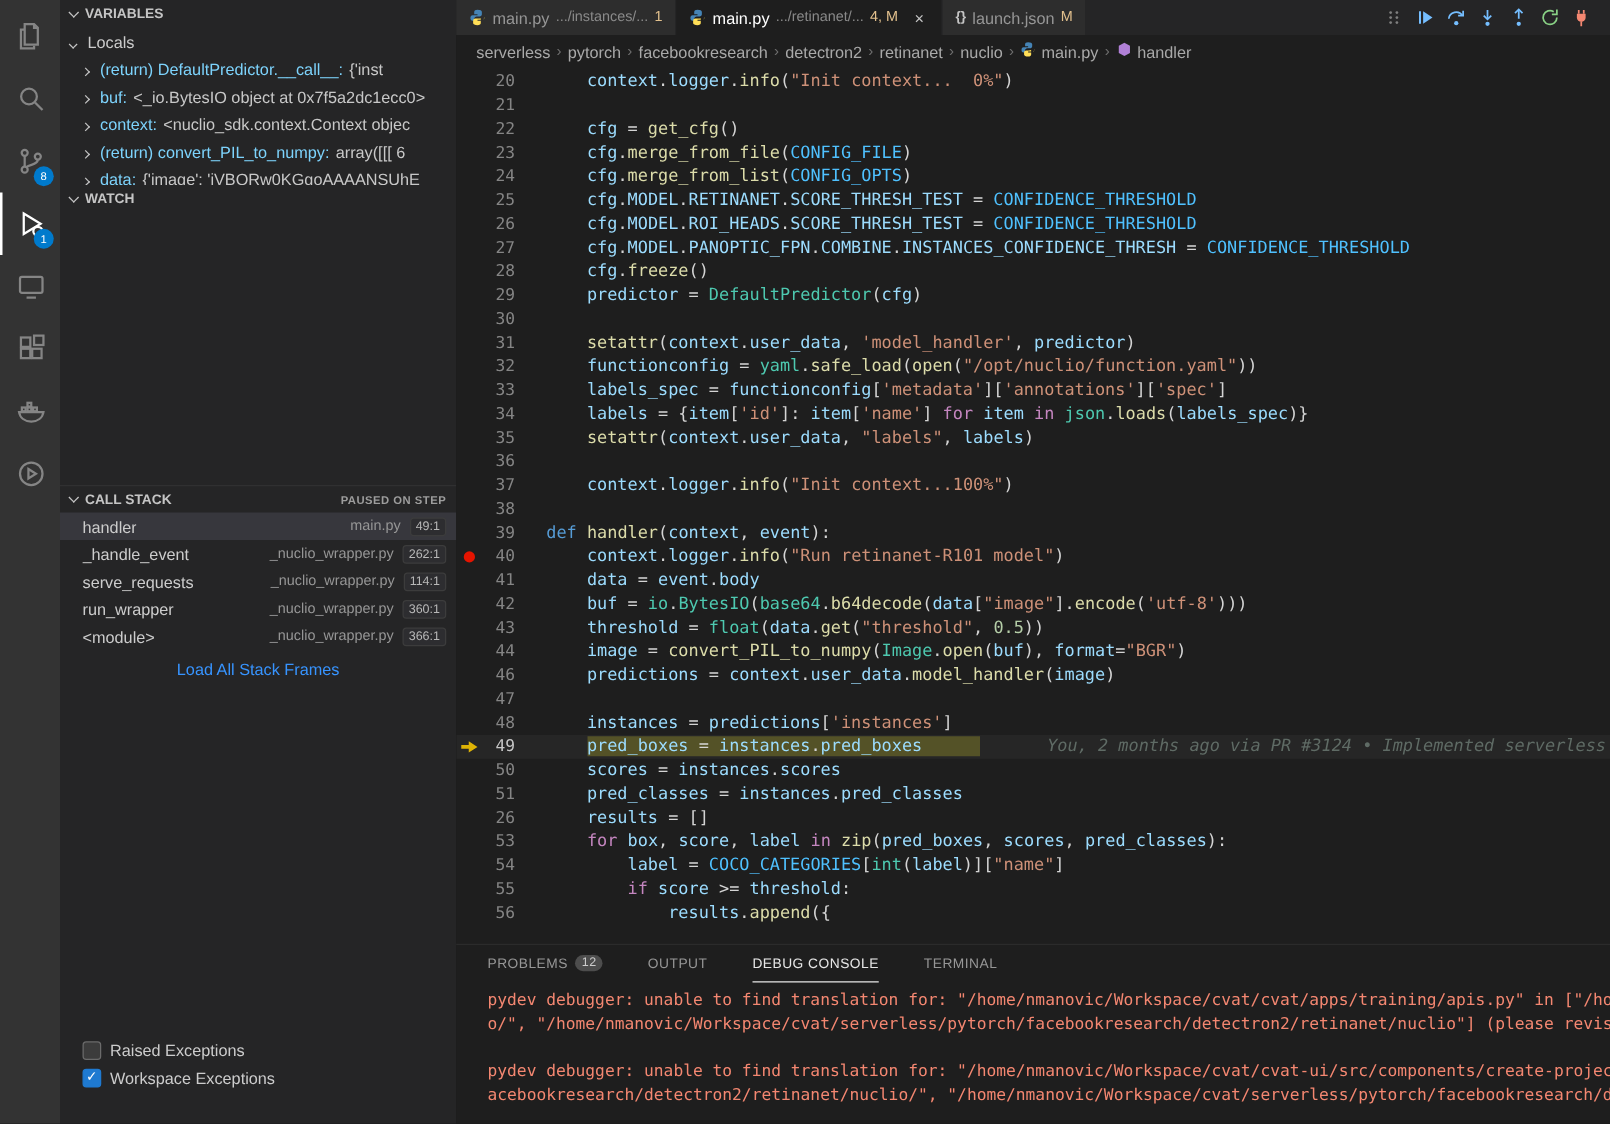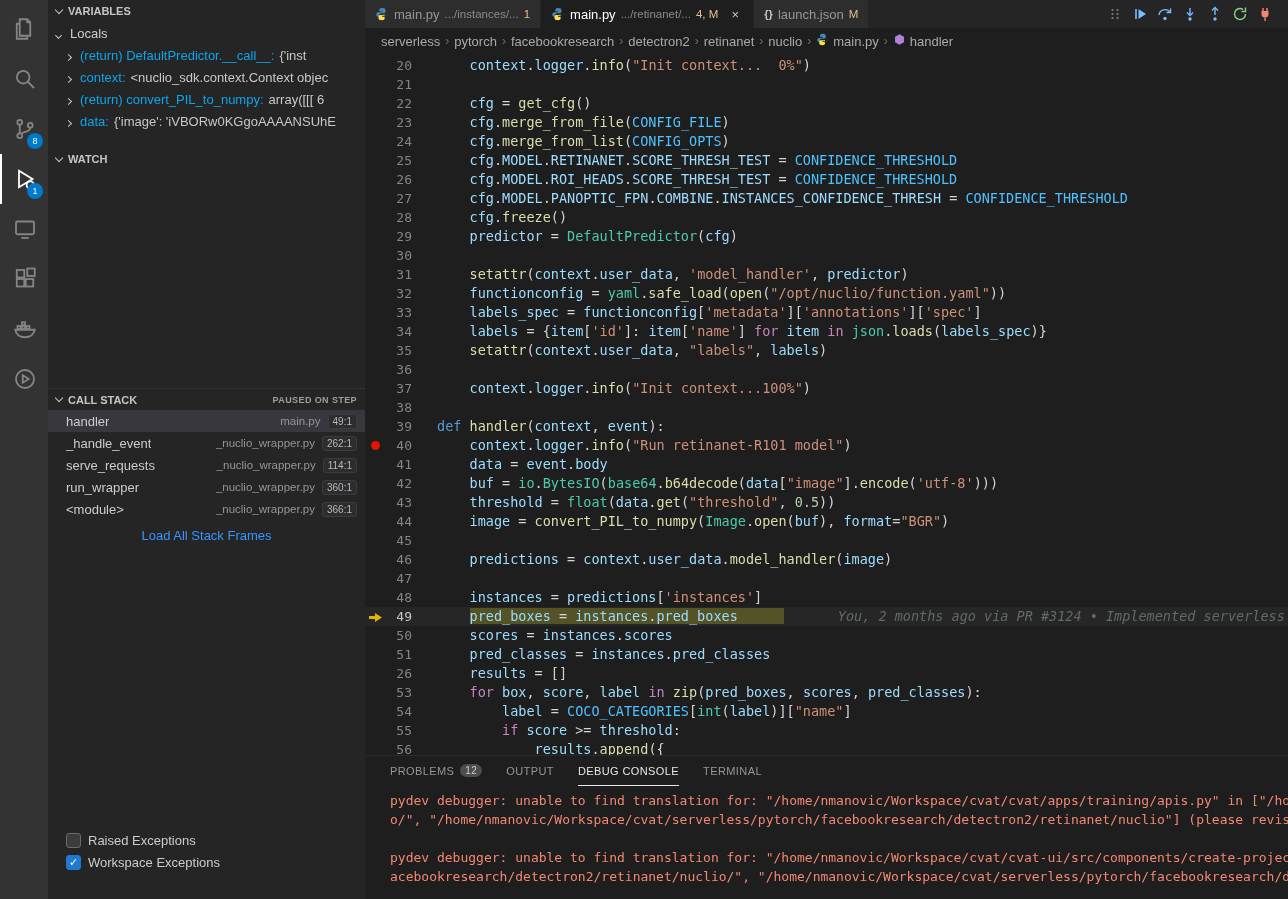--- a/index.html
+++ b/index.html
@@ -24,21 +24,21 @@
   .sb-gear{font-size:14px;color:#c5c5c5;cursor:pointer;}
   .sb-more{font-size:14px;color:#c5c5c5;cursor:pointer;letter-spacing:1px;}
   .section-header{height:22px;flex:none;display:flex;align-items:center;gap:6px;padding:0 8px;font-size:11px;font-weight:bold;color:#c5c5c5;cursor:pointer;}
   .section-header .chevron{border-color:#c5c5c5;}
   .sec-status{margin-left:auto;font-size:9px;font-weight:bold;color:#9d9d9d;letter-spacing:.4px;}
   #variables-section{height:148px;flex:none;overflow:hidden;}
   .tree-row{height:22px;display:flex;align-items:center;padding-left:18px;font-size:13px;white-space:nowrap;overflow:hidden;cursor:pointer;}
   .twisty{width:10px;flex:none;margin-right:4px;color:#c5c5c5;}
   .tw{width:5px;height:5px;border-right:1.2px solid #c5c5c5;border-bottom:1.2px solid #c5c5c5;display:inline-block;transform:rotate(-45deg);}
   .tw.open{transform:rotate(45deg);}
-  .var-name{color:#0ea5e9;margin-right:5px;}
+  .var-name{color:#7dd3fc;margin-right:5px;}
   .var-value{color:#c8c8c8;}
   #watch-section{height:240px;flex:none;overflow:hidden;}
   #callstack-section{flex:1;overflow:hidden;display:flex;flex-direction:column;}
   .frame-row{height:22px;flex:none;display:flex;align-items:center;padding:0 8px 0 18px;font-size:13px;cursor:pointer;}
   .frame-row.selected{background:#37373d;}
   .frame-fn{color:#cccccc;white-space:nowrap;overflow:hidden;}
   .frame-file{margin-left:auto;color:#969696;font-size:11.5px;padding-right:7px;white-space:nowrap;}
   .frame-pos{background:#2d2d30;border:1px solid #3c3c3c;color:#b8b8b8;font-size:10px;border-radius:3px;padding:1px 4px;flex:none;}
   .load-frames{margin:8px auto 0;font-size:13px;color:#3794ff;cursor:pointer;}
   #breakpoints-section{flex:none;height:70px;overflow:hidden;}
@@ -71,21 +71,21 @@
   .bp-dot{position:absolute;left:6px;top:5px;width:9px;height:9px;border-radius:50%;background:#e51400;}
   .cur-arrow{position:absolute;left:3px;top:3px;}
   .lnum{width:24px;flex:none;text-align:right;color:#858585;font-size:13px;}
   .lnum.cur{color:#c6c6c6;}
   .lgap{width:25px;flex:none;}
   .cur-stmt{background:rgba(206,198,43,0.28);padding-right:46px;}
   .blame{color:#5f6b65;font-style:italic;margin-left:54px;}
 
   
   #panel{height:144px;flex:none;border-top:1px solid #2b2b2b;display:flex;flex-direction:column;overflow:hidden;}
-  #panel-tabs{height:30px;flex:none;display:flex;align-items:center;gap:24px;padding-left:25px;}
+  #panel-tabs{height:30px;flex:none;display:flex;align-items:center;gap:36px;padding-left:25px;}
   .ptab{font-size:11px;letter-spacing:.4px;color:#969696;height:100%;display:flex;align-items:center;gap:6px;cursor:pointer;border-bottom:1px solid transparent;}
   .ptab.active{color:#e7e7e7;border-bottom:1px solid #e7e7e7;}
   .ptab-badge{background:#4d4d4d;color:#cccccc;font-size:10px;border-radius:8px;padding:1px 5px;}
   #console{flex:1;overflow:hidden;padding:5px 0 0 25px;}
   .console-line{font-family:"DejaVu Sans Mono",monospace;font-size:13px;line-height:19px;color:#f48771;white-space:pre;overflow:hidden;}
   .console-blank{height:19px;}
 </style>
 </head>
 <body>
 
@@ -178,20 +178,25 @@
       </div>
       <div class="tree-row" style="padding-left:8px;">
         <span class="twisty"><span class="tw open"></span></span>
         <span>Locals</span>
       </div>
       <div id="var-list">
           <div class="tree-row">
             <span class="twisty"><span class="tw"></span></span>
             <span class="var-name">(return) DefaultPredictor.__call__:</span>
             <span class="var-value">{'inst</span>
+          </div>
+          <div class="tree-row">
+            <span class="twisty"><span class="tw"></span></span>
+            <span class="var-name">buf:</span>
+            <span class="var-value">&lt;_io.BytesIO object at 0x7f5a2dc1ecc0&gt;</span>
           </div>
           <div class="tree-row">
             <span class="twisty"><span class="tw"></span></span>
             <span class="var-name">context:</span>
             <span class="var-value">&lt;nuclio_sdk.context.Context objec</span>
           </div>
           <div class="tree-row">
             <span class="twisty"><span class="tw"></span></span>
             <span class="var-name">(return) convert_PIL_to_numpy:</span>
             <span class="var-value">array([[[ 6</span>
@@ -407,21 +412,20 @@
         <div class="code-line"><span class="glyph"></span><span class="lnum">35</span><span class="lgap"></span><span><span style="color: rgb(212, 212, 212);">    </span><span style="color: rgb(220, 220, 170);">setattr</span><span style="color: rgb(212, 212, 212);">(</span><span style="color: rgb(156, 220, 254);">context</span><span style="color: rgb(212, 212, 212);">.</span><span style="color: rgb(156, 220, 254);">user_data</span><span style="color: rgb(212, 212, 212);">, </span><span style="color: rgb(206, 145, 120);">"labels"</span><span style="color: rgb(212, 212, 212);">, </span><span style="color: rgb(156, 220, 254);">labels</span><span style="color: rgb(212, 212, 212);">)</span></span></div>
         <div class="code-line"><span class="glyph"></span><span class="lnum">36</span><span class="lgap"></span><span></span></div>
         <div class="code-line"><span class="glyph"></span><span class="lnum">37</span><span class="lgap"></span><span><span style="color: rgb(212, 212, 212);">    </span><span style="color: rgb(156, 220, 254);">context</span><span style="color: rgb(212, 212, 212);">.</span><span style="color: rgb(156, 220, 254);">logger</span><span style="color: rgb(212, 212, 212);">.</span><span style="color: rgb(220, 220, 170);">info</span><span style="color: rgb(212, 212, 212);">(</span><span style="color: rgb(206, 145, 120);">"Init context...100%"</span><span style="color: rgb(212, 212, 212);">)</span></span></div>
         <div class="code-line"><span class="glyph"></span><span class="lnum">38</span><span class="lgap"></span><span></span></div>
         <div class="code-line"><span class="glyph"></span><span class="lnum">39</span><span class="lgap"></span><span><span style="color: rgb(86, 156, 214);">def</span><span style="color: rgb(212, 212, 212);"> </span><span style="color: rgb(220, 220, 170);">handler</span><span style="color: rgb(212, 212, 212);">(</span><span style="color: rgb(156, 220, 254);">context</span><span style="color: rgb(212, 212, 212);">, </span><span style="color: rgb(156, 220, 254);">event</span><span style="color: rgb(212, 212, 212);">):</span></span></div>
         <div class="code-line"><span class="glyph"><span class="bp-dot" style="background: rgb(229, 20, 0);"></span></span><span class="lnum">40</span><span class="lgap"></span><span><span style="color: rgb(212, 212, 212);">    </span><span style="color: rgb(156, 220, 254);">context</span><span style="color: rgb(212, 212, 212);">.</span><span style="color: rgb(156, 220, 254);">logger</span><span style="color: rgb(212, 212, 212);">.</span><span style="color: rgb(220, 220, 170);">info</span><span style="color: rgb(212, 212, 212);">(</span><span style="color: rgb(206, 145, 120);">"Run retinanet-R101 model"</span><span style="color: rgb(212, 212, 212);">)</span></span></div>
         <div class="code-line"><span class="glyph"></span><span class="lnum">41</span><span class="lgap"></span><span><span style="color: rgb(212, 212, 212);">    </span><span style="color: rgb(156, 220, 254);">data</span><span style="color: rgb(212, 212, 212);"> = </span><span style="color: rgb(156, 220, 254);">event</span><span style="color: rgb(212, 212, 212);">.</span><span style="color: rgb(156, 220, 254);">body</span></span></div>
         <div class="code-line"><span class="glyph"></span><span class="lnum">42</span><span class="lgap"></span><span><span style="color: rgb(212, 212, 212);">    </span><span style="color: rgb(156, 220, 254);">buf</span><span style="color: rgb(212, 212, 212);"> = </span><span style="color: rgb(78, 201, 176);">io</span><span style="color: rgb(212, 212, 212);">.</span><span style="color: rgb(78, 201, 176);">BytesIO</span><span style="color: rgb(212, 212, 212);">(</span><span style="color: rgb(78, 201, 176);">base64</span><span style="color: rgb(212, 212, 212);">.</span><span style="color: rgb(220, 220, 170);">b64decode</span><span style="color: rgb(212, 212, 212);">(</span><span style="color: rgb(156, 220, 254);">data</span><span style="color: rgb(212, 212, 212);">[</span><span style="color: rgb(206, 145, 120);">"image"</span><span style="color: rgb(212, 212, 212);">].</span><span style="color: rgb(220, 220, 170);">encode</span><span style="color: rgb(212, 212, 212);">(</span><span style="color: rgb(206, 145, 120);">'utf-8'</span><span style="color: rgb(212, 212, 212);">)))</span></span></div>
         <div class="code-line"><span class="glyph"></span><span class="lnum">43</span><span class="lgap"></span><span><span style="color: rgb(212, 212, 212);">    </span><span style="color: rgb(156, 220, 254);">threshold</span><span style="color: rgb(212, 212, 212);"> = </span><span style="color: rgb(78, 201, 176);">float</span><span style="color: rgb(212, 212, 212);">(</span><span style="color: rgb(156, 220, 254);">data</span><span style="color: rgb(212, 212, 212);">.</span><span style="color: rgb(220, 220, 170);">get</span><span style="color: rgb(212, 212, 212);">(</span><span style="color: rgb(206, 145, 120);">"threshold"</span><span style="color: rgb(212, 212, 212);">, </span><span style="color: rgb(181, 206, 168);">0.5</span><span style="color: rgb(212, 212, 212);">))</span></span></div>
         <div class="code-line"><span class="glyph"></span><span class="lnum">44</span><span class="lgap"></span><span><span style="color: rgb(212, 212, 212);">    </span><span style="color: rgb(156, 220, 254);">image</span><span style="color: rgb(212, 212, 212);"> = </span><span style="color: rgb(220, 220, 170);">convert_PIL_to_numpy</span><span style="color: rgb(212, 212, 212);">(</span><span style="color: rgb(78, 201, 176);">Image</span><span style="color: rgb(212, 212, 212);">.</span><span style="color: rgb(220, 220, 170);">open</span><span style="color: rgb(212, 212, 212);">(</span><span style="color: rgb(156, 220, 254);">buf</span><span style="color: rgb(212, 212, 212);">), </span><span style="color: rgb(156, 220, 254);">format</span><span style="color: rgb(212, 212, 212);">=</span><span style="color: rgb(206, 145, 120);">"BGR"</span><span style="color: rgb(212, 212, 212);">)</span></span></div>
-        <div class="code-line"><span class="glyph"></span><span class="lnum">45</span><span class="lgap"></span><span></span></div>
         <div class="code-line"><span class="glyph"></span><span class="lnum">46</span><span class="lgap"></span><span><span style="color: rgb(212, 212, 212);">    </span><span style="color: rgb(156, 220, 254);">predictions</span><span style="color: rgb(212, 212, 212);"> = </span><span style="color: rgb(156, 220, 254);">context</span><span style="color: rgb(212, 212, 212);">.</span><span style="color: rgb(156, 220, 254);">user_data</span><span style="color: rgb(212, 212, 212);">.</span><span style="color: rgb(220, 220, 170);">model_handler</span><span style="color: rgb(212, 212, 212);">(</span><span style="color: rgb(156, 220, 254);">image</span><span style="color: rgb(212, 212, 212);">)</span></span></div>
         <div class="code-line"><span class="glyph"></span><span class="lnum">47</span><span class="lgap"></span><span></span></div>
         <div class="code-line"><span class="glyph"></span><span class="lnum">48</span><span class="lgap"></span><span><span style="color: rgb(212, 212, 212);">    </span><span style="color: rgb(156, 220, 254);">instances</span><span style="color: rgb(212, 212, 212);"> = </span><span style="color: rgb(156, 220, 254);">predictions</span><span style="color: rgb(212, 212, 212);">[</span><span style="color: rgb(206, 145, 120);">'instances'</span><span style="color: rgb(212, 212, 212);">]</span></span></div>
         <div class="code-line current"><span class="glyph"><span class="cur-arrow"><svg width="15" height="13" viewBox="0 0 15 13">
                 <path d="M1 5h6V2l7 4.5L7 11V8H1z" fill="#ffcc00" opacity="0.85"></path>
               </svg></span></span><span class="lnum cur">49</span><span class="lgap"></span><span><span style="color: rgb(212, 212, 212);">    </span><span class="cur-stmt"><span style="color: rgb(156, 220, 254);">pred_boxes</span><span style="color: rgb(212, 212, 212);"> = </span><span style="color: rgb(156, 220, 254);">instances</span><span style="color: rgb(212, 212, 212);">.</span><span style="color: rgb(156, 220, 254);">pred_boxes</span></span><span class="blame">You, 2 months ago via PR #3124 • Implemented serverless fu</span></span></div>
         <div class="code-line"><span class="glyph"></span><span class="lnum">50</span><span class="lgap"></span><span><span style="color: rgb(212, 212, 212);">    </span><span style="color: rgb(156, 220, 254);">scores</span><span style="color: rgb(212, 212, 212);"> = </span><span style="color: rgb(156, 220, 254);">instances</span><span style="color: rgb(212, 212, 212);">.</span><span style="color: rgb(156, 220, 254);">scores</span></span></div>
         <div class="code-line"><span class="glyph"></span><span class="lnum">51</span><span class="lgap"></span><span><span style="color: rgb(212, 212, 212);">    </span><span style="color: rgb(156, 220, 254);">pred_classes</span><span style="color: rgb(212, 212, 212);"> = </span><span style="color: rgb(156, 220, 254);">instances</span><span style="color: rgb(212, 212, 212);">.</span><span style="color: rgb(156, 220, 254);">pred_classes</span></span></div>
         <div class="code-line"><span class="glyph"></span><span class="lnum">26</span><span class="lgap"></span><span><span style="color: rgb(212, 212, 212);">    </span><span style="color: rgb(156, 220, 254);">results</span><span style="color: rgb(212, 212, 212);"> = []</span></span></div>
         <div class="code-line"><span class="glyph"></span><span class="lnum">53</span><span class="lgap"></span><span><span style="color: rgb(212, 212, 212);">    </span><span style="color: rgb(197, 134, 192);">for</span><span style="color: rgb(212, 212, 212);"> </span><span style="color: rgb(156, 220, 254);">box</span><span style="color: rgb(212, 212, 212);">, </span><span style="color: rgb(156, 220, 254);">score</span><span style="color: rgb(212, 212, 212);">, </span><span style="color: rgb(156, 220, 254);">label</span><span style="color: rgb(212, 212, 212);"> </span><span style="color: rgb(197, 134, 192);">in</span><span style="color: rgb(212, 212, 212);"> </span><span style="color: rgb(220, 220, 170);">zip</span><span style="color: rgb(212, 212, 212);">(</span><span style="color: rgb(156, 220, 254);">pred_boxes</span><span style="color: rgb(212, 212, 212);">, </span><span style="color: rgb(156, 220, 254);">scores</span><span style="color: rgb(212, 212, 212);">, </span><span style="color: rgb(156, 220, 254);">pred_classes</span><span style="color: rgb(212, 212, 212);">):</span></span></div>

